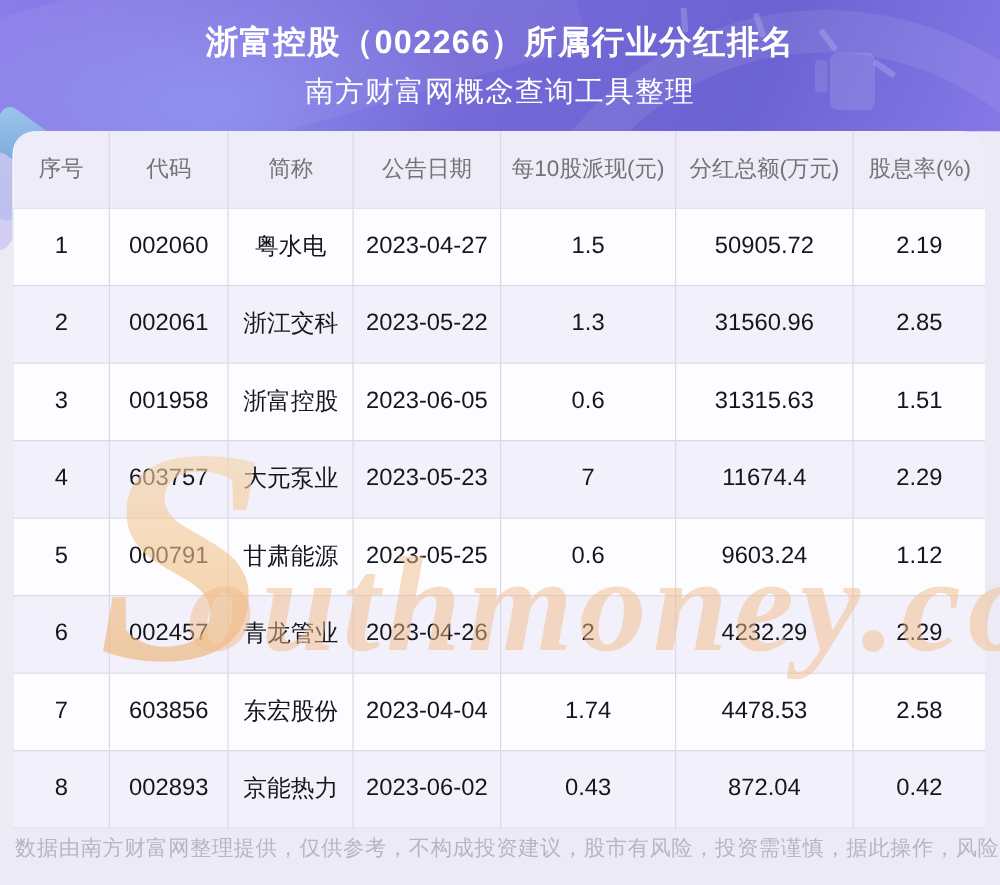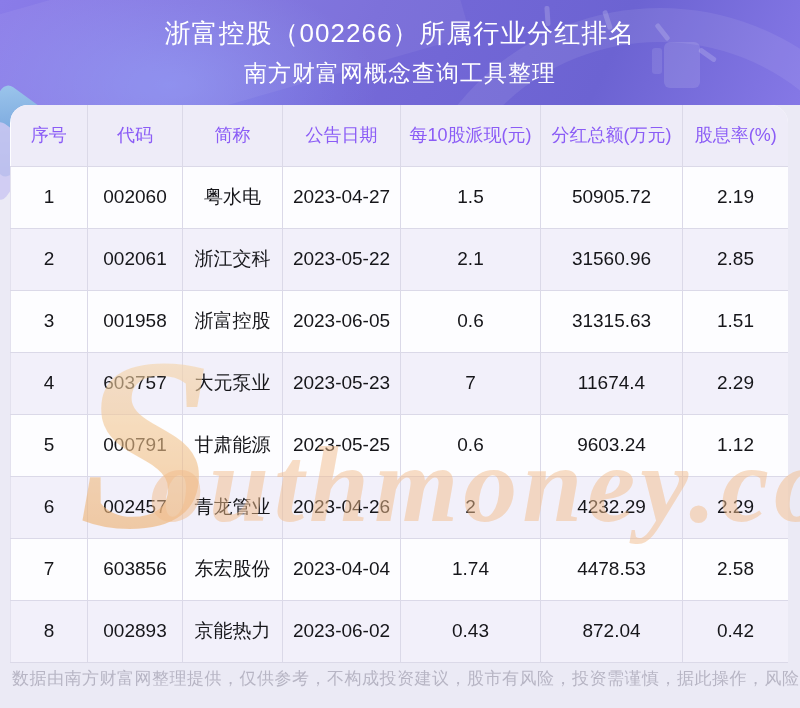--- a/index.html
+++ b/index.html
@@ -36,21 +36,21 @@
   .t3 { right:250px; top:6px;  transform:rotate(-4deg); }
   .t4 { right:90px;  top:45px; transform:rotate(-55deg); }
   .pump {
     position:absolute; right:100px; top:42px; width:36px; height:46px;
     background:rgba(255,255,255,.12); border-radius:6px;
   }
   .pump:before {
     content:""; position:absolute; left:-12px; top:6px; width:10px; height:26px;
     background:rgba(255,255,255,.10); border-radius:3px;
   }
-  .title-line1 { font-size:26px; font-weight:400; letter-spacing:1px; position:relative; z-index:2; }
+  .title-line1 { font-size:26px; font-weight:700; letter-spacing:1px; position:relative; z-index:2; }
   .title-line2 { font-size:23px; font-weight:400; letter-spacing:1px; position:relative; z-index:2; }
 
   
   .teal-shape {
     position:absolute; left:-22px; top:92px; width:58px; height:78px;
     background:linear-gradient(140deg,#9cc6ec,#5f8fd2); transform:rotate(36deg);
     border-radius:8px; z-index:1;
   }
   .lav-shape {
     position:absolute; left:-26px; top:128px; width:52px; height:66px;
@@ -64,21 +64,21 @@
   }
   table { width:778px; border-collapse:collapse; table-layout:fixed; }
   col.c0{width:77px;} col.c1{width:95px;} col.c2{width:100px;} col.c3{width:118px;}
   col.c4{width:140px;} col.c5{width:142px;} col.c6{width:106px;}
   th, td {
     text-align:center; vertical-align:middle;
     border:1px solid #dbd9e8; color:#16161a;
   }
   thead th {
     height:61px; background:#eeecf8; font-size:18px; font-weight:500;
-    border-top:none; color:#8b5cf6;
+    border-top:none; color:#737373;
   }
   thead th:first-child { border-left:none; }
   thead th:last-child { border-right:none; }
   tbody td { height:62px; font-size:19px; }
   tbody tr { background:#fdfdff; }
   tbody tr:nth-child(even) { background:#f2f0fa; }
   tbody td:first-child { border-left-color:#e3e1ee; }
   tbody td:last-child { border-right-color:#e3e1ee; }
 
   
@@ -158,21 +158,21 @@
           <td>2023-04-27</td>
           <td>1.5</td>
           <td>50905.72</td>
           <td>2.19</td>
         </tr>
         <tr>
           <td>2</td>
           <td>002061</td>
           <td>浙江交科</td>
           <td>2023-05-22</td>
-          <td>2.1</td>
+          <td>1.3</td>
           <td>31560.96</td>
           <td>2.85</td>
         </tr>
         <tr>
           <td>3</td>
           <td>001958</td>
           <td>浙富控股</td>
           <td>2023-06-05</td>
           <td>0.6</td>
           <td>31315.63</td>

